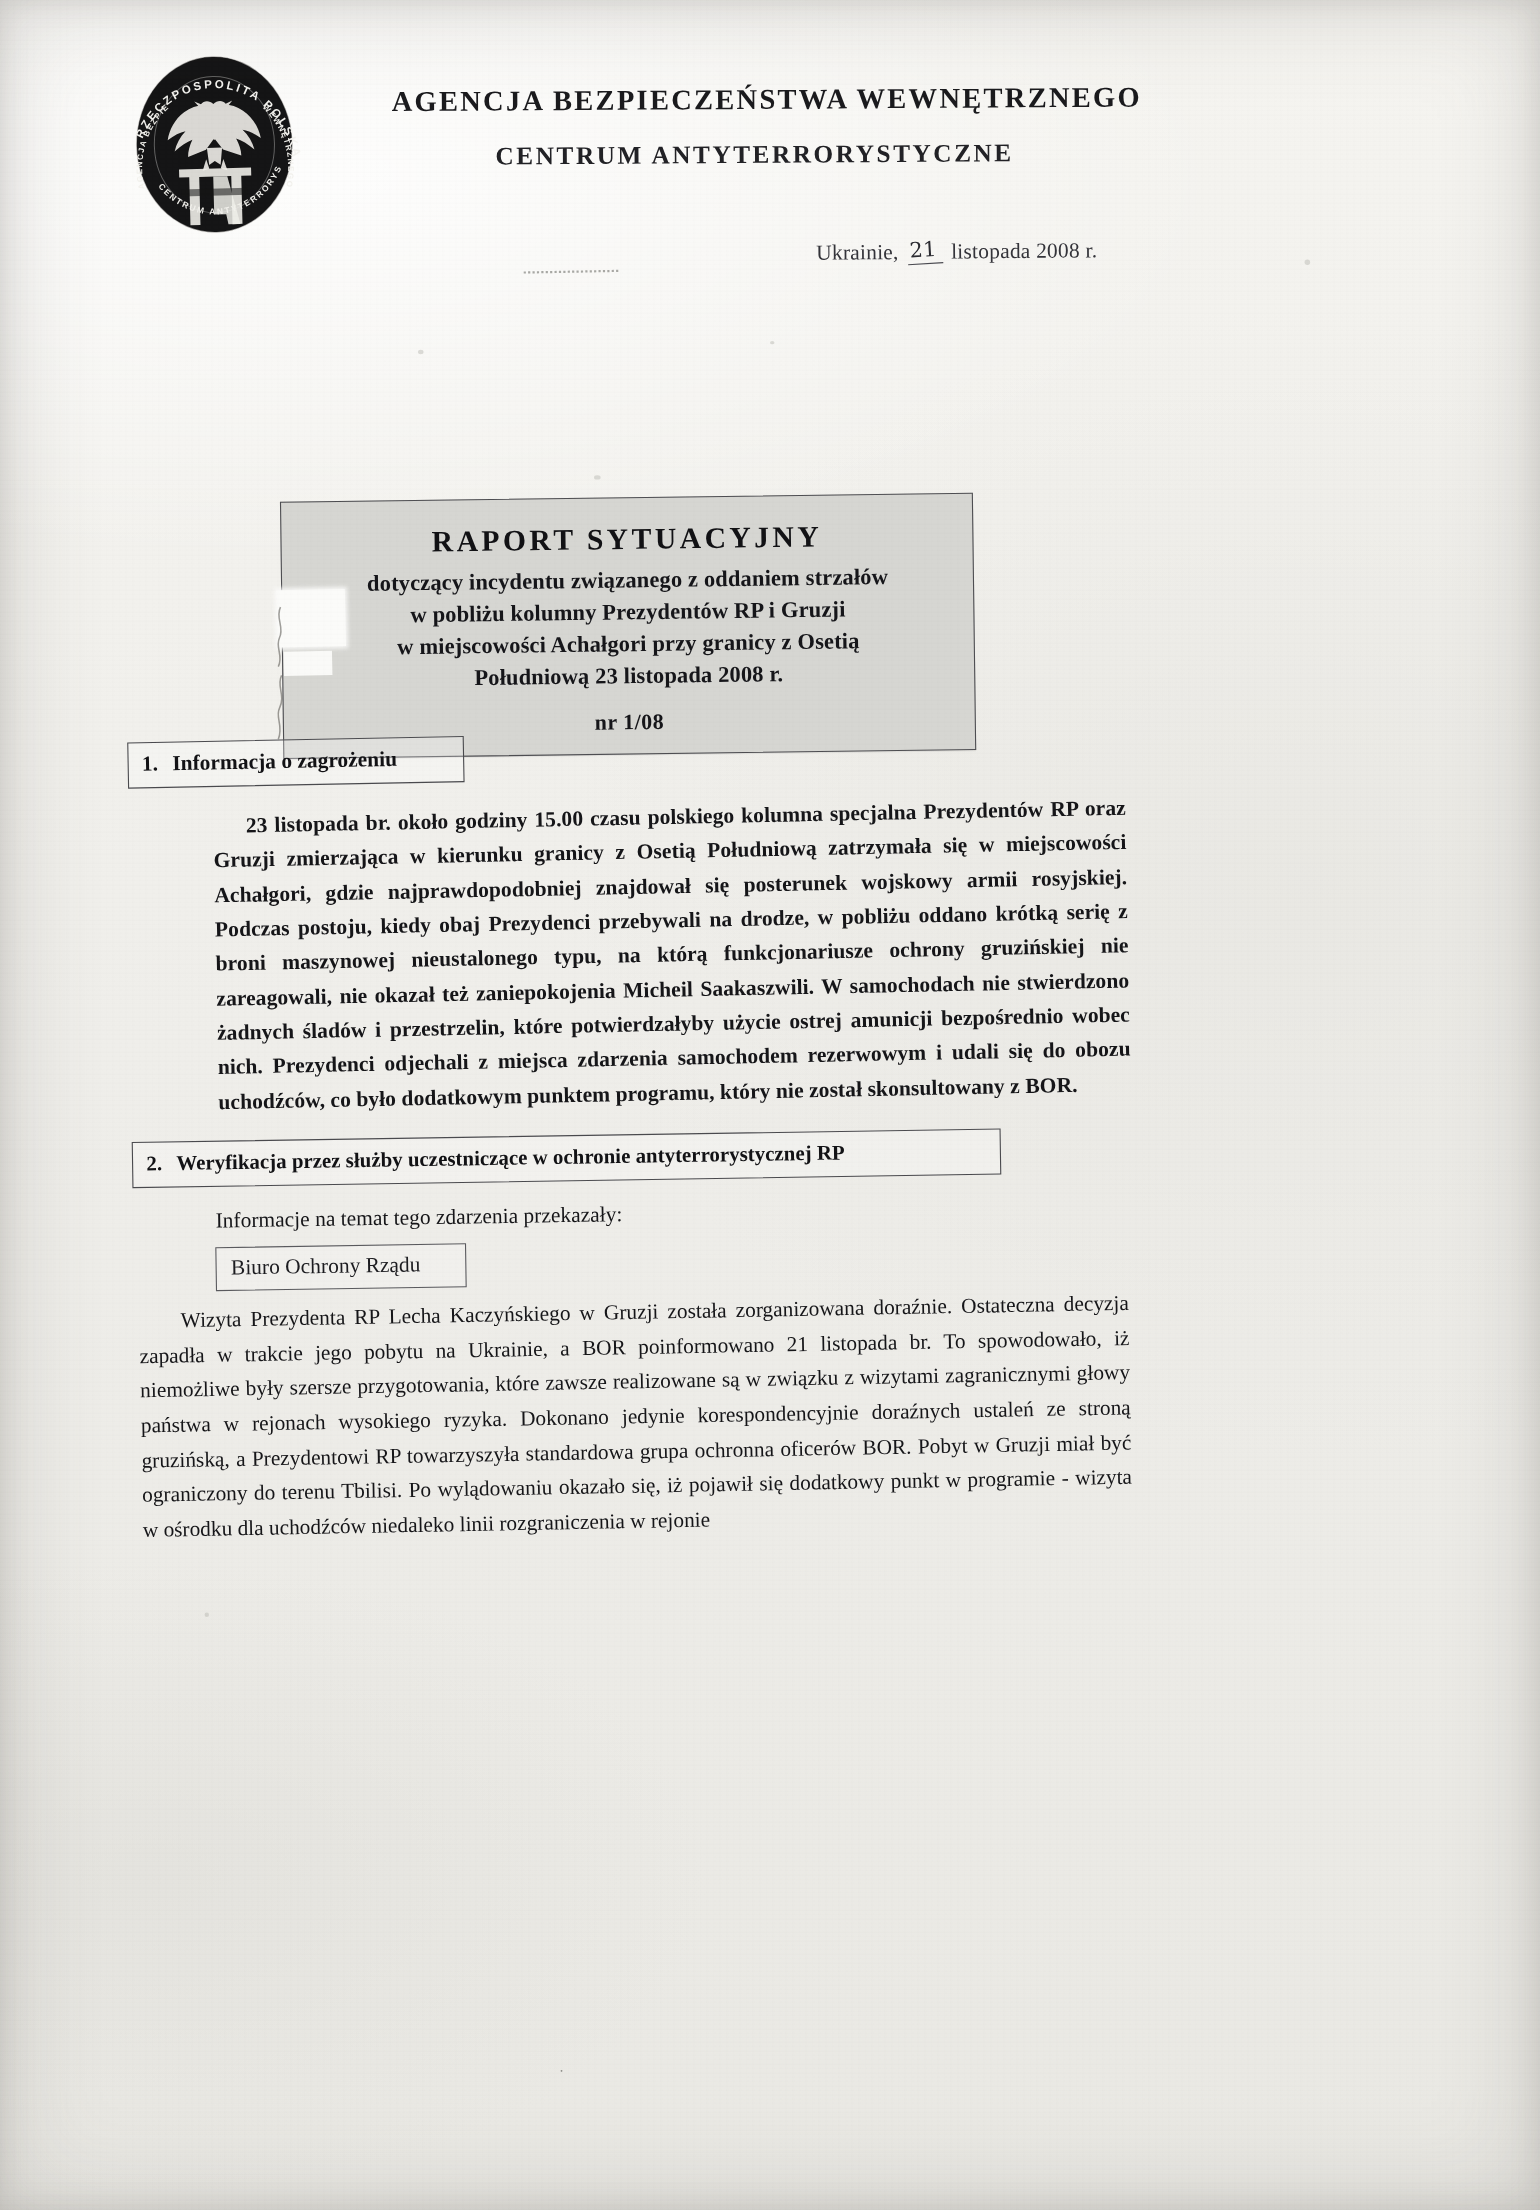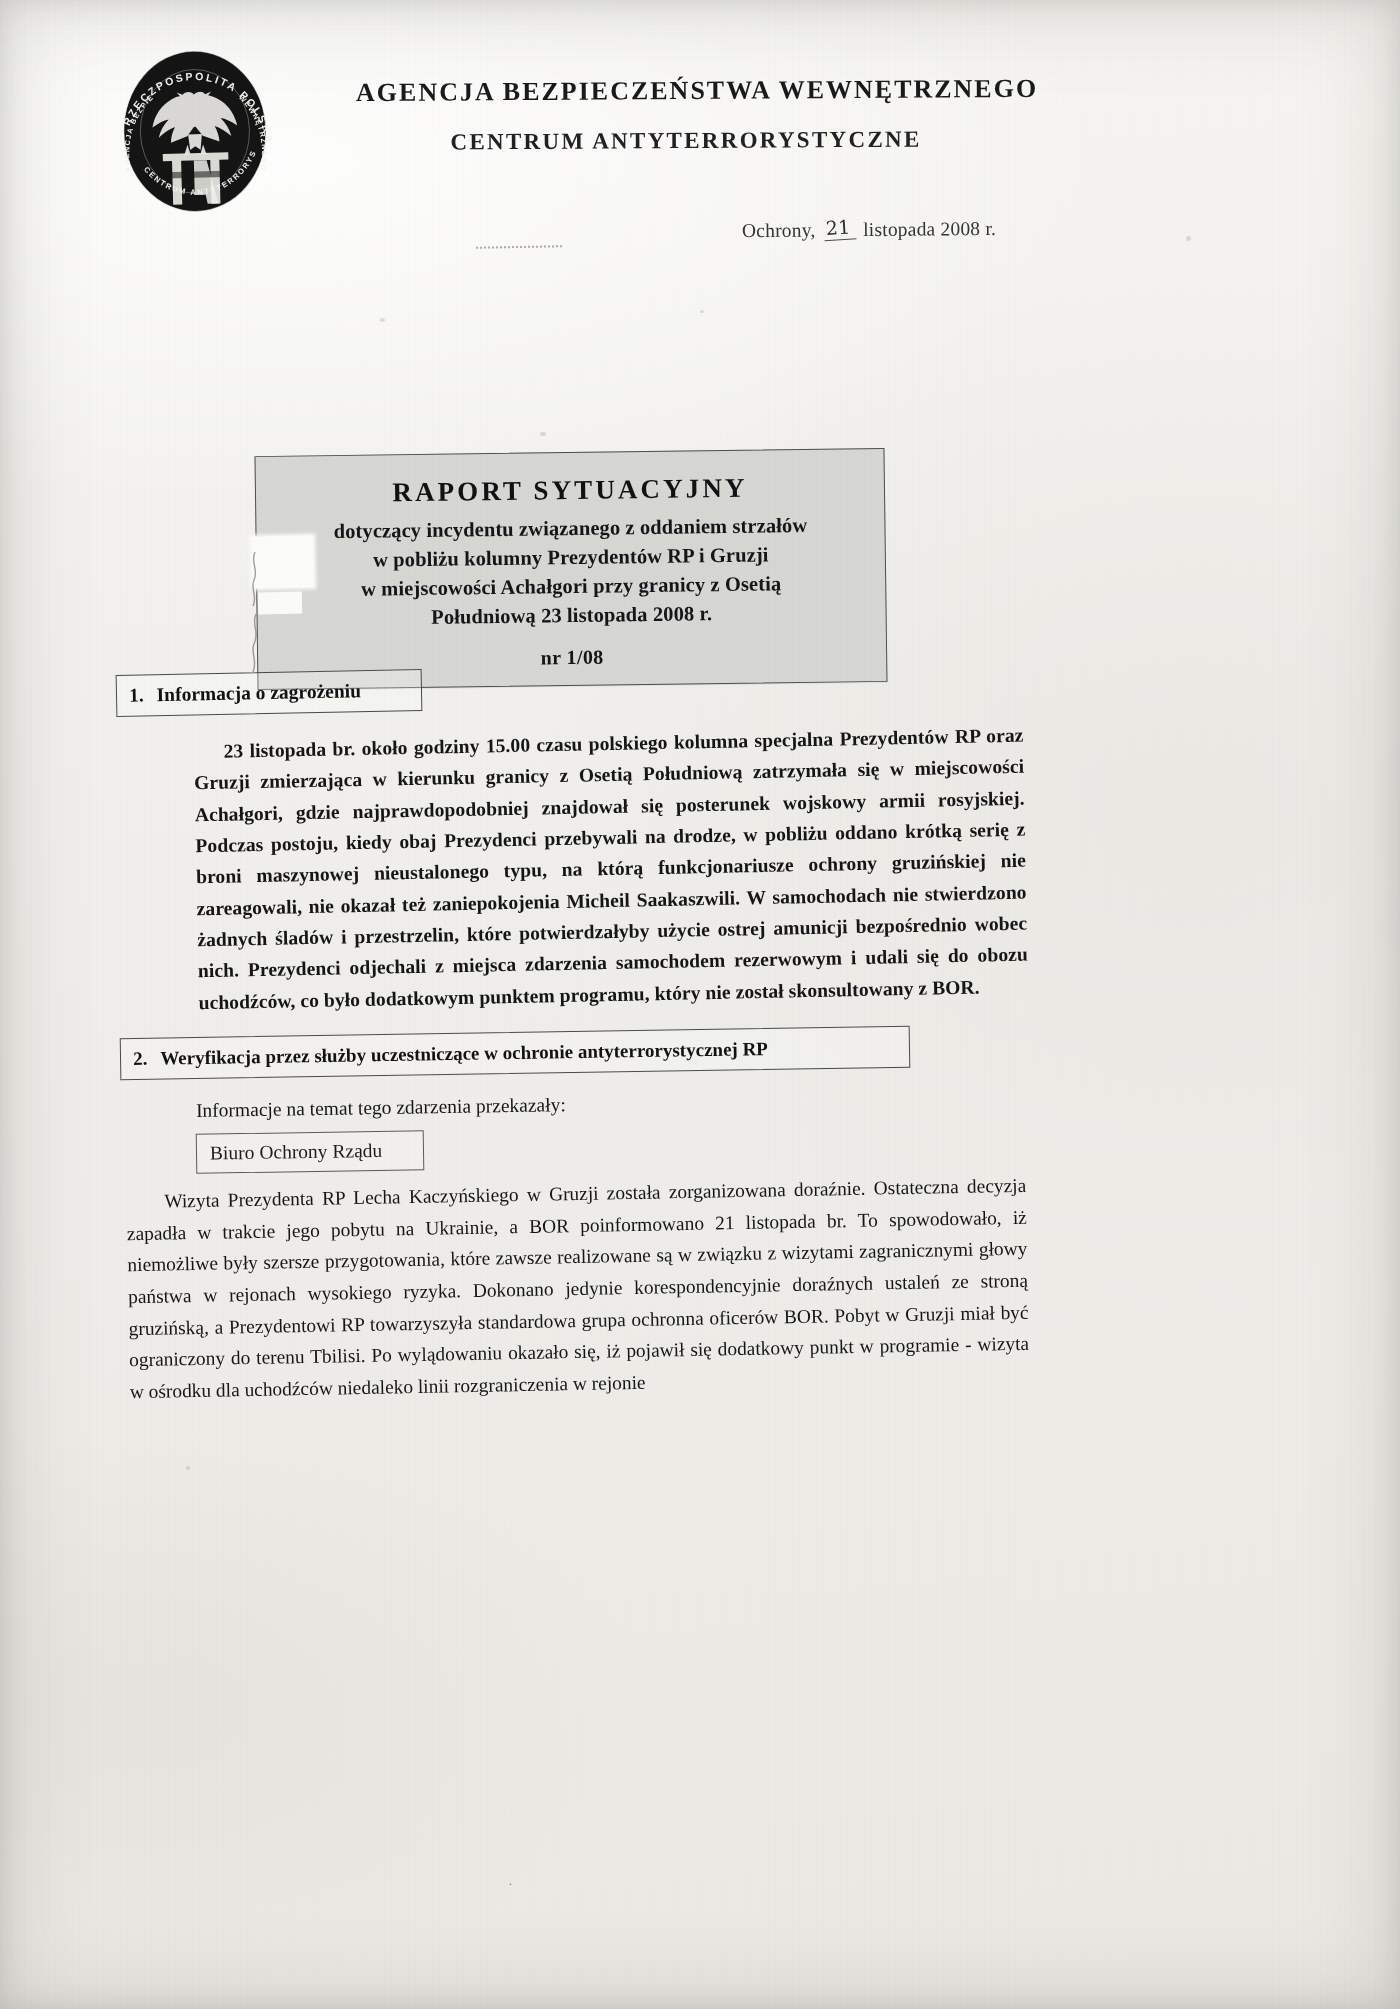--- a/index.html
+++ b/index.html
@@ -340,21 +340,21 @@
   </div>
 
   <div class="org-block">
     <div class="org-line1">AGENCJA BEZPIECZEŃSTWA WEWNĘTRZNEGO</div>
     <div class="org-line2">CENTRUM ANTYTERRORYSTYCZNE</div>
   </div>
 
   <div class="dotline"></div>
 
   <div class="dateplace">
-    <span>Ochrony,</span>
+    <span>Ukrainie,</span>
     <span class="hand">21</span>
     <span>listopada 2008 r.</span>
   </div>
 
   <div class="title-box">
     <div class="title-main">RAPORT SYTUACYJNY</div>
     <div class="title-sub">
       <div>dotyczący incydentu związanego z oddaniem strzałów</div>
       <div>w pobliżu kolumny Prezydentów RP i Gruzji</div>
       <div>w miejscowości Achałgori przy granicy z Osetią</div>

